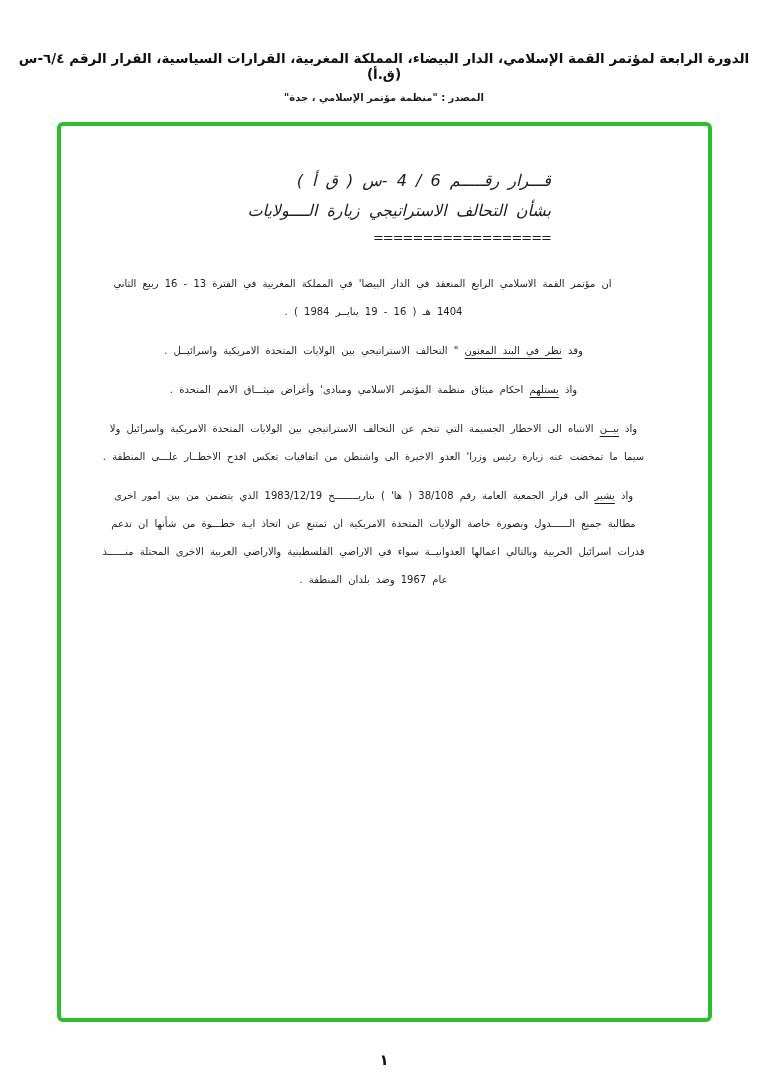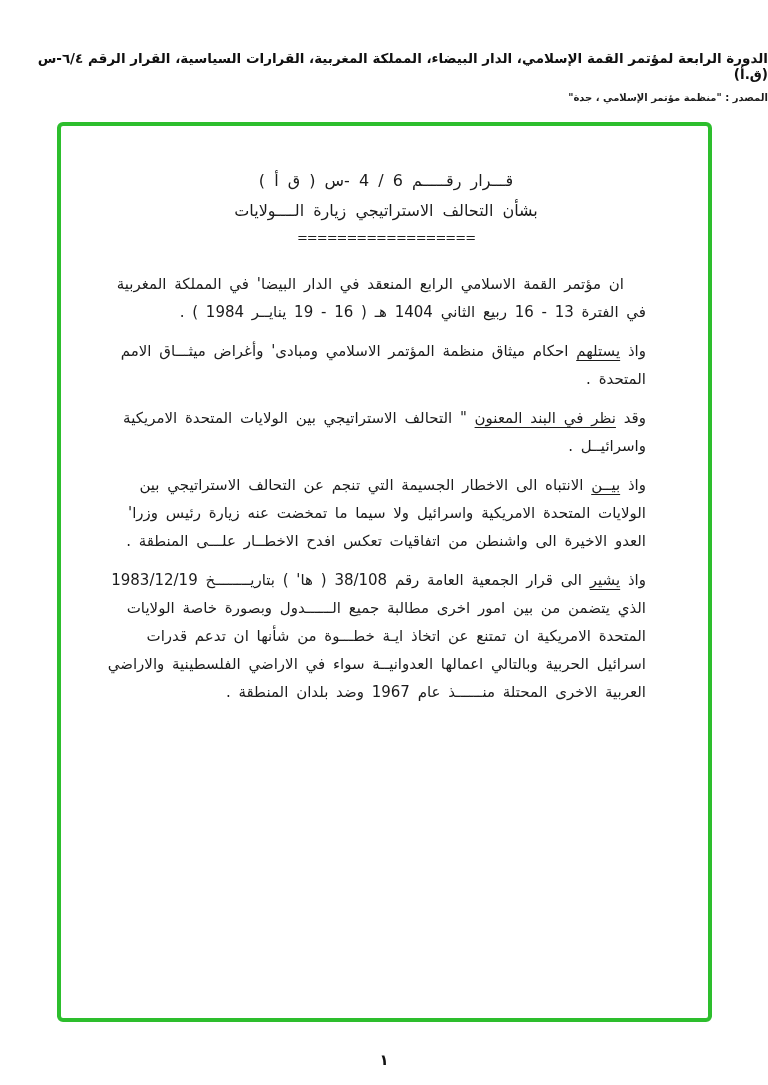--- a/index.html
+++ b/index.html
@@ -14,21 +14,21 @@
     font-family: "DejaVu Sans", sans-serif;
     overflow: hidden;
   }
 
   
   .top-header {
     position: absolute;
     top: 50px;
     left: 0;
     right: 0;
-    text-align: right;
+    text-align: center;
     direction: rtl;
     color: #101010;
   }
   .header-line1 {
     font-weight: bold;
     font-size: 13.5px;
     letter-spacing: 0;
   }
   .header-line2 {
     font-weight: bold;
@@ -52,40 +52,41 @@
   .scan-content {
     direction: rtl;
     padding: 40px 62px 0 40px;
     color: #1c1c1c;
   }
 
   
   .title-block {
     width: 330px;
     margin: 0 95px 20px 0;
-    text-align: center;
+    text-align: right;
+    font-style: italic;
   }
   .title-line {
     font-size: 16px;
     line-height: 30px;
     word-spacing: 4px;
     white-space: nowrap;
   }
   .title-line.equals {
     font-size: 13px;
     letter-spacing: -1px;
     line-height: 24px;
   }
 
   
   .para {
-    font-size: 15px;
+    font-size: 10px;
     line-height: 28px;
     margin: 0 0 11px 0;
-    text-align: right;
+    text-align: center;
     word-spacing: 3px;
   }
   .para.indent {
     text-indent: 22px;
   }
   .u {
     text-decoration: underline;
     text-underline-offset: 4px;
   }
 
@@ -111,21 +112,21 @@
 
 <div class="scan-frame" style="border-color: rgb(45, 190, 45);">
   <div class="scan-content">
     <div class="title-block" id="title-block">
         <div class="title-line">قـــرار رقـــــم 6 / 4 -س  ( ق أ )</div>
         <div class="title-line">بشأن  التحالف  الاستراتيجي  زيارة  الــــولايات</div>
         <div class="title-line equals">==================</div>
       </div>
     <div class="paragraphs" id="paragraphs">
         <p class="para indent"><span>ان مؤتمر القمة الاسلامي الرابع المنعقد في الدار البيضا' في المملكة المغربية في الفترة 13 - 16 ربيع الثاني 1404 هـ  ( 16 - 19 ينايــر 1984 ) .</span></p>
+        <p class="para"><span>وقد </span><span class="u">نظر في البند المعنون</span><span> " التحالف الاستراتيجي  بين الولايات المتحدة الامريكية واسرائيــل .</span></p>
         <p class="para"><span>واذ </span><span class="u">يستلهم</span><span> احكام ميثاق منظمة المؤتمر الاسلامي ومبادى' وأغراض ميثـــاق الامم المتحدة .</span></p>
-        <p class="para"><span>وقد </span><span class="u">نظر في البند المعنون</span><span> " التحالف الاستراتيجي  بين الولايات المتحدة الامريكية واسرائيــل .</span></p>
         <p class="para"><span>واذ </span><span class="u">بيــن</span><span> الانتباه الى الاخطار الجسيمة التي تنجم عن التحالف الاستراتيجي بين الولايات المتحدة الامريكية واسرائيل ولا سيما ما تمخضت عنه زيارة رئيس وزرا' العدو الاخيرة الى واشنطن من اتفاقيات تعكس افدح الاخطــار علـــى المنطقة .</span></p>
         <p class="para"><span>واذ </span><span class="u">يشير</span><span> الى قرار الجمعية العامة رقم 38/108 ( ها' ) بتاريــــــــخ 1983/12/19 الذي يتضمن من بين امور اخرى مطالبة جميع الــــــدول وبصورة خاصة الولايات المتحدة الامريكية ان تمتنع عن اتخاذ ايـة خطـــوة من شأنها ان تدعم قدرات اسرائيل الحربية وبالتالي اعمالها العدوانيــة سواء في الاراضي الفلسطينية والاراضي العربية الاخرى المحتلة منــــــذ عام 1967 وضد بلدان المنطقة .</span></p>
       </div>
   </div>
 </div>
 
 <div class="page-number">١</div>
 
 </body></html>

